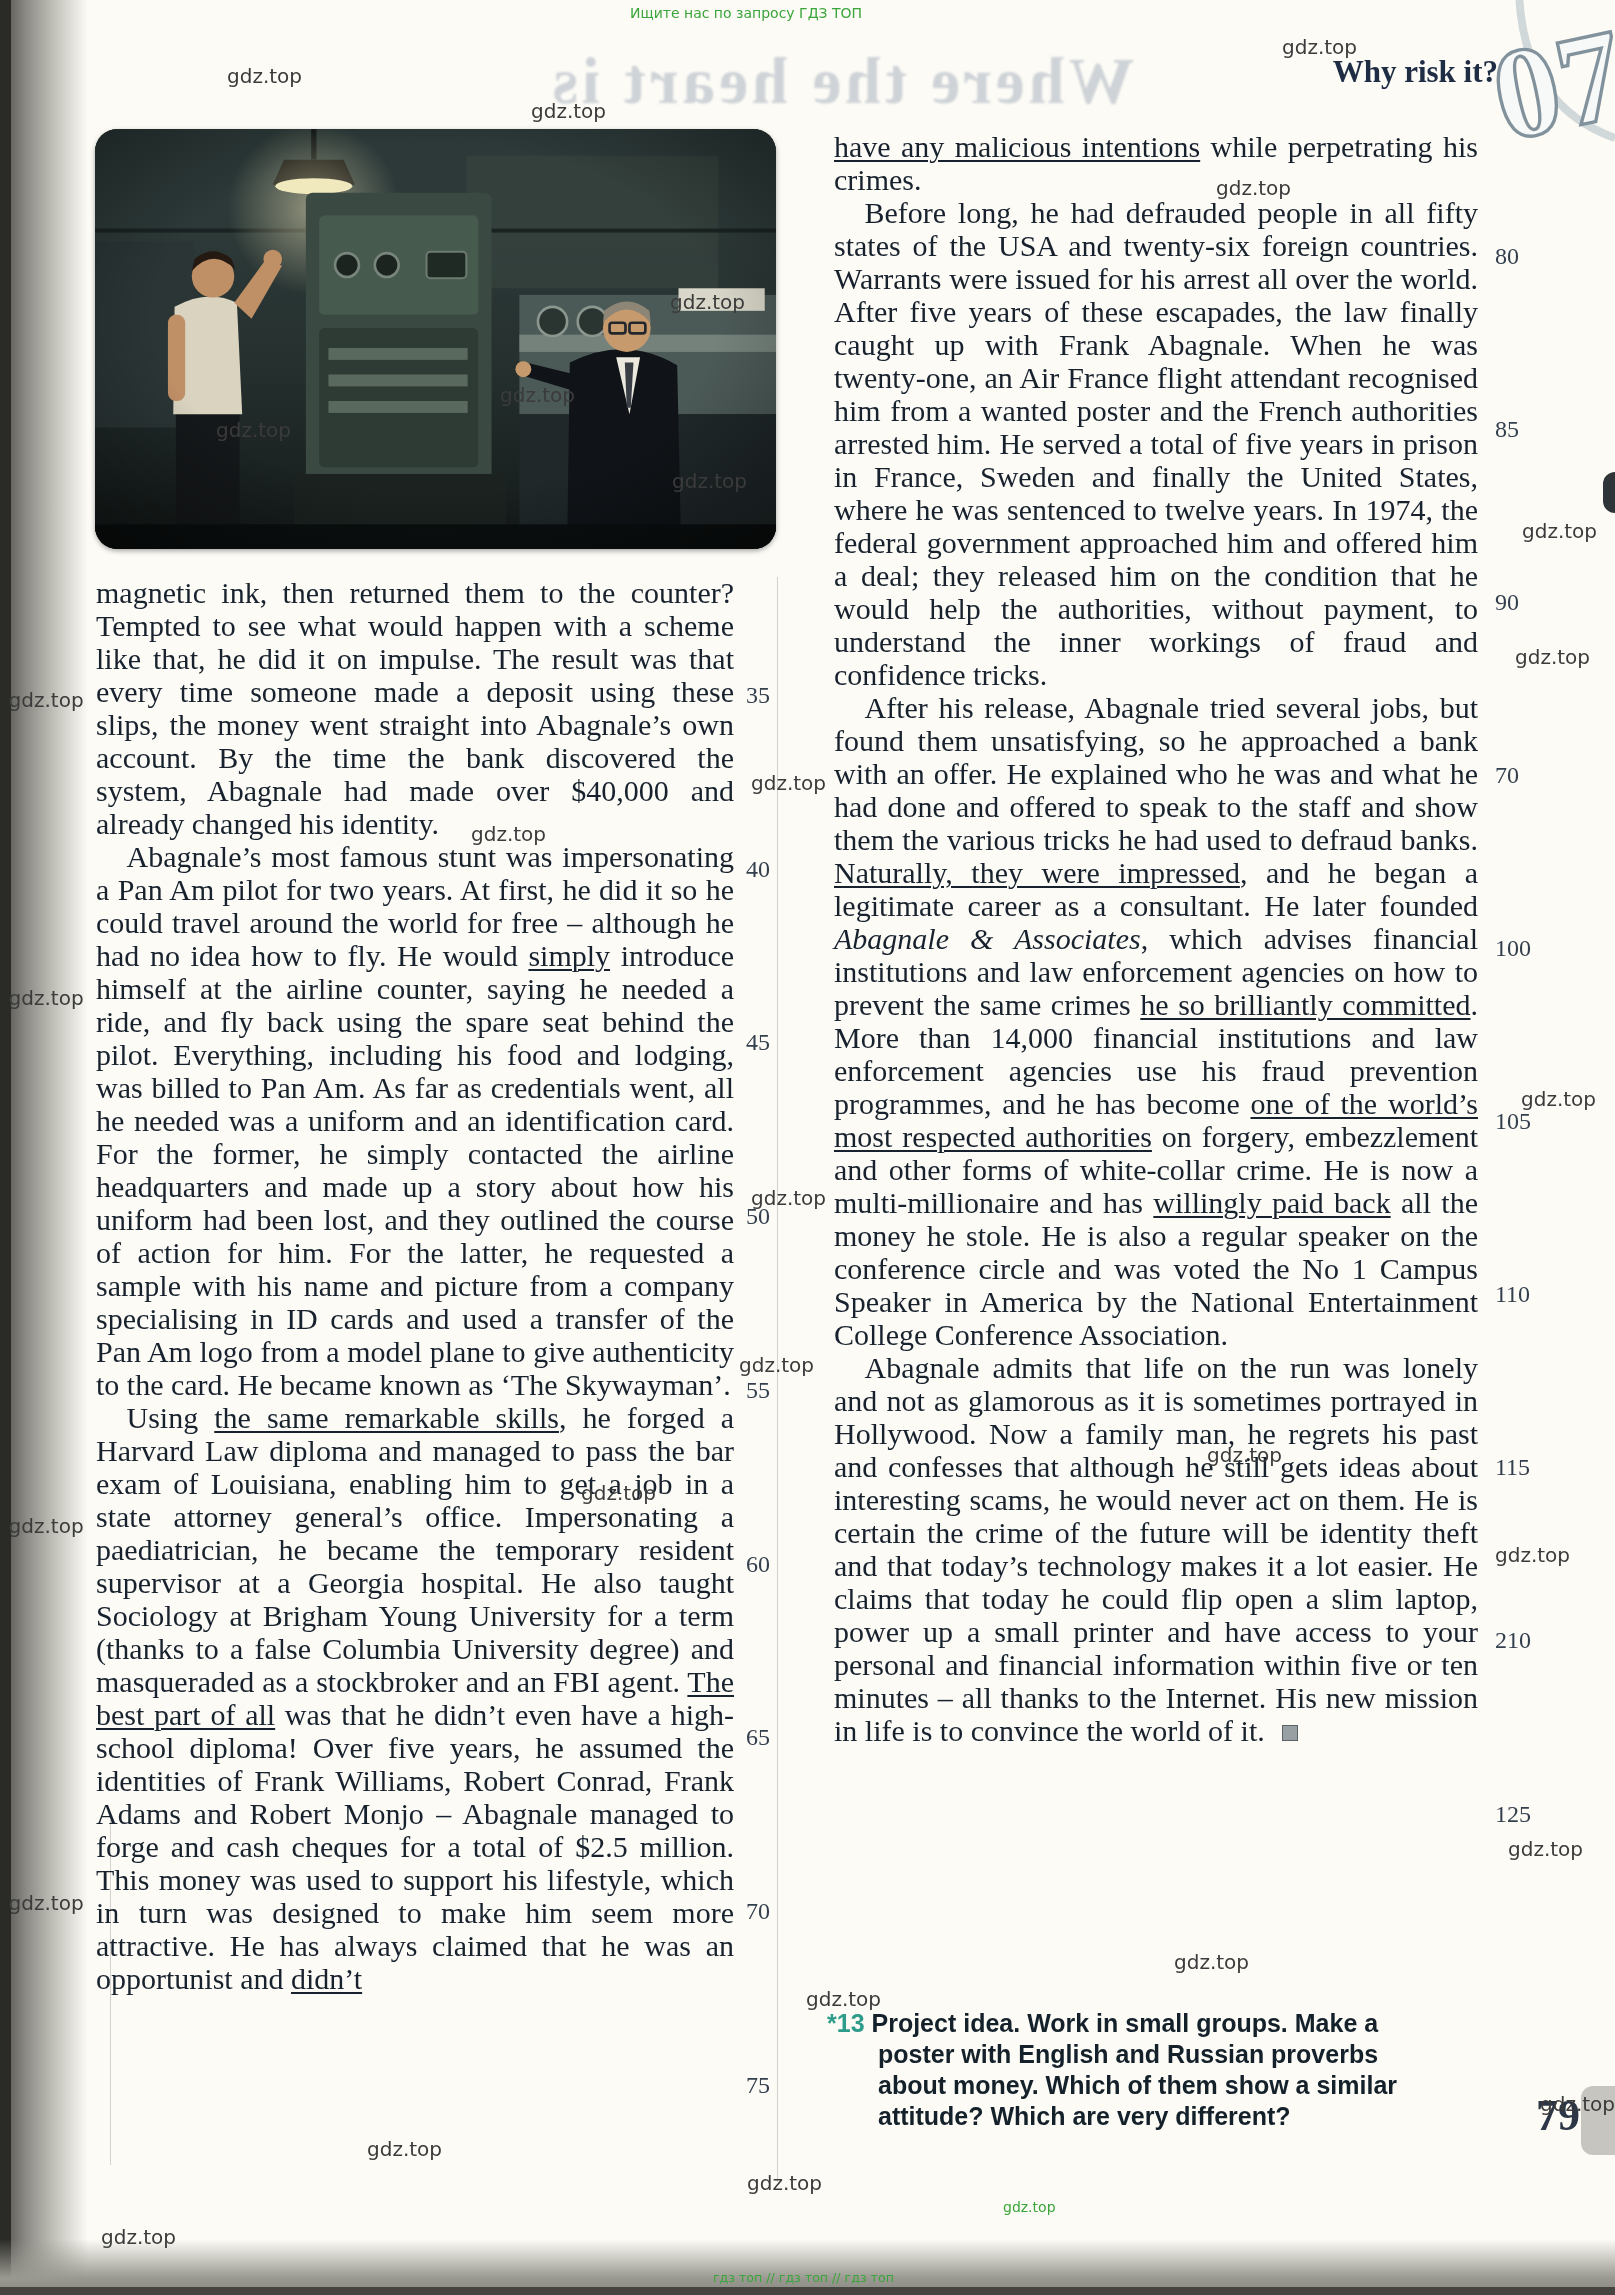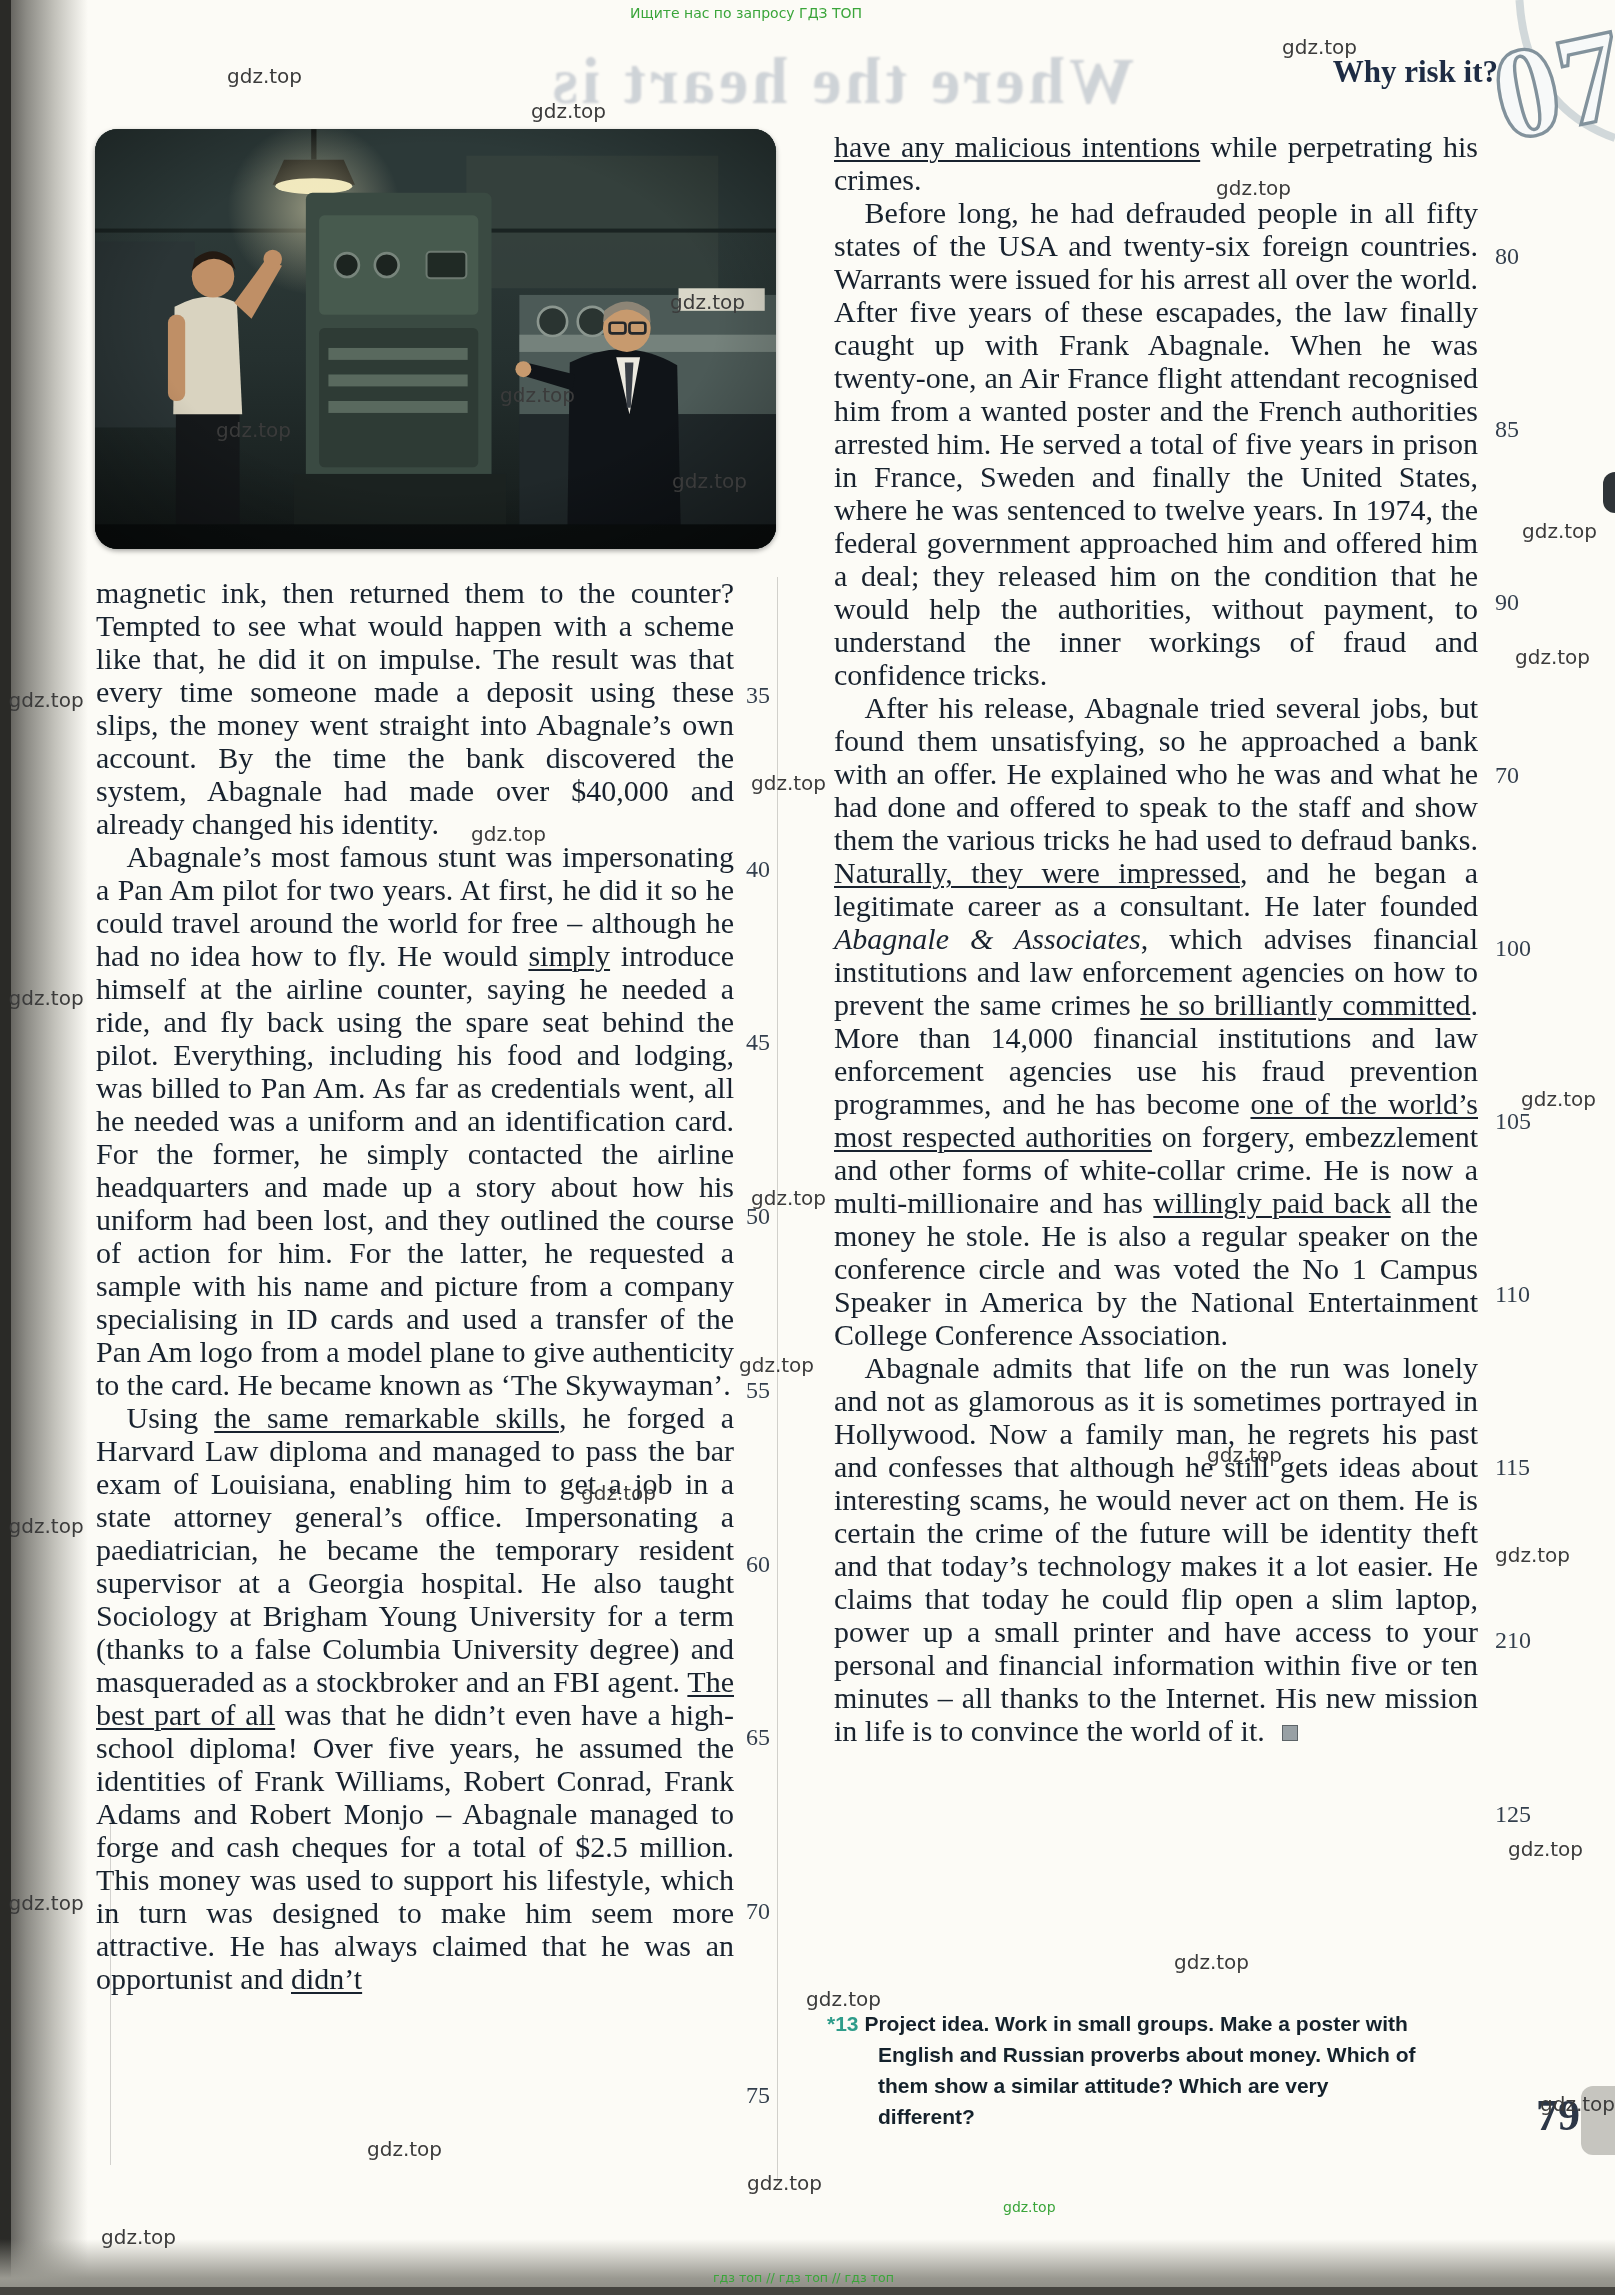--- a/index.html
+++ b/index.html
@@ -62,21 +62,21 @@
   #linenums-left  .linenum { right:0; }
   #linenums-right .linenum { left:0; }
 
   .col-divider { position:absolute; left:777px; top:577px; width:1.3px; height:1605px; background:#c6c6c0; opacity:.8; }
   .crease { position:absolute; left:110px; top:1820px; width:1.3px; height:345px; background:rgba(0,0,0,0.16); }
 
   
   .task {
     position:absolute; left:827px; top:2008px; width:603px;
     font-family:"Liberation Sans", sans-serif; font-weight:bold;
-    font-size:21px; line-height:31px; color:#14212b;
+    font-size:25px; line-height:31px; color:#14212b;
     padding-left:51px; text-indent:-51px;
   }
   .task .tasknum { color:#2e9c8a; }
   .task .tasklabel { color:#14212b; }
 
   
   .page-tab {
     position:absolute; left:1581px; top:2086px; width:34px; height:69px;
     background:#c6c5bf; border-radius:12px 0 0 12px;
   }
@@ -212,21 +212,21 @@
 
   <div id="linenums-left" class="linenums">
       <div class="linenum" style="top: 683px;">35</div>
       <div class="linenum" style="top: 857px;">40</div>
       <div class="linenum" style="top: 1030px;">45</div>
       <div class="linenum" style="top: 1204px;">50</div>
       <div class="linenum" style="top: 1378px;">55</div>
       <div class="linenum" style="top: 1552px;">60</div>
       <div class="linenum" style="top: 1725px;">65</div>
       <div class="linenum" style="top: 1899px;">70</div>
-      <div class="linenum" style="top: 2073px; margin-top: 10px;">75</div>
+      <div class="linenum" style="top: 2073px;">75</div>
     </div>
   <div id="linenums-right" class="linenums">
       <div class="linenum" style="top: 244px;">80</div>
       <div class="linenum" style="top: 417px;">85</div>
       <div class="linenum" style="top: 590px;">90</div>
       <div class="linenum" style="top: 763px;">70</div>
       <div class="linenum" style="top: 936px;">100</div>
       <div class="linenum" style="top: 1109px;">105</div>
       <div class="linenum" style="top: 1282px;">110</div>
       <div class="linenum" style="top: 1455px;">115</div>

